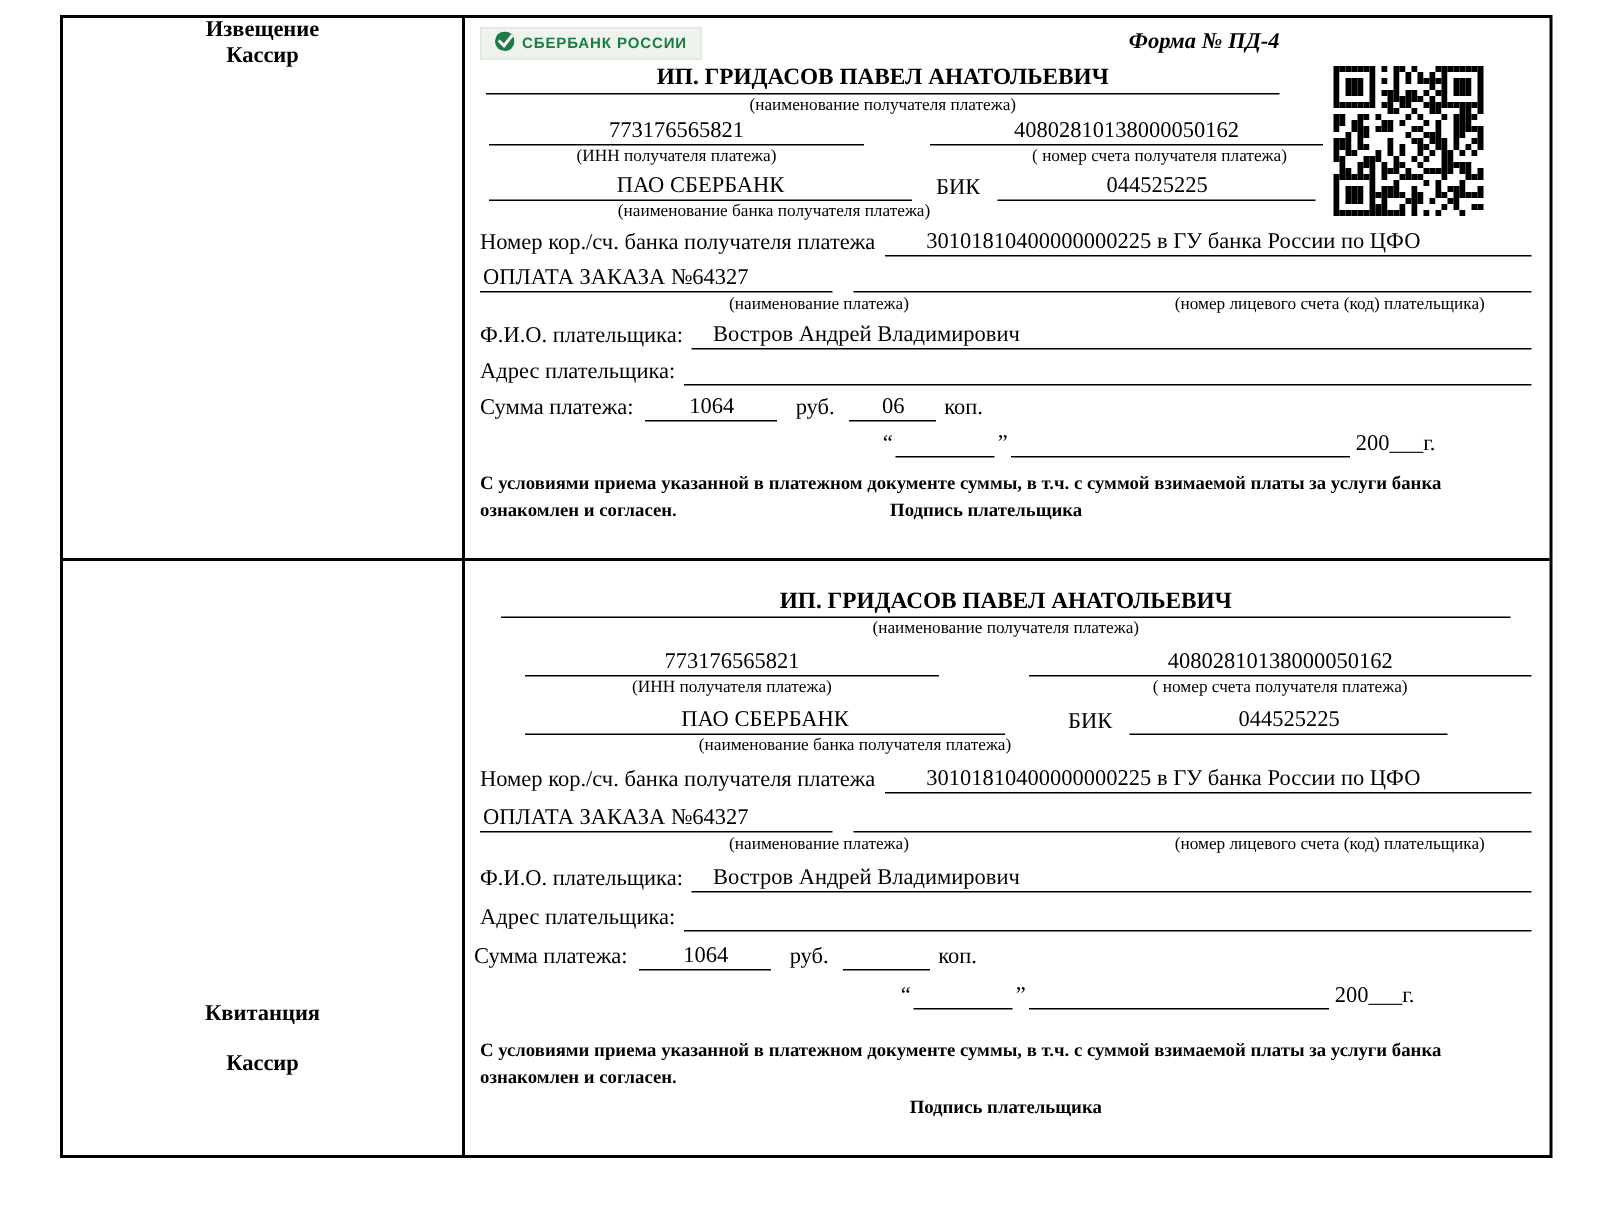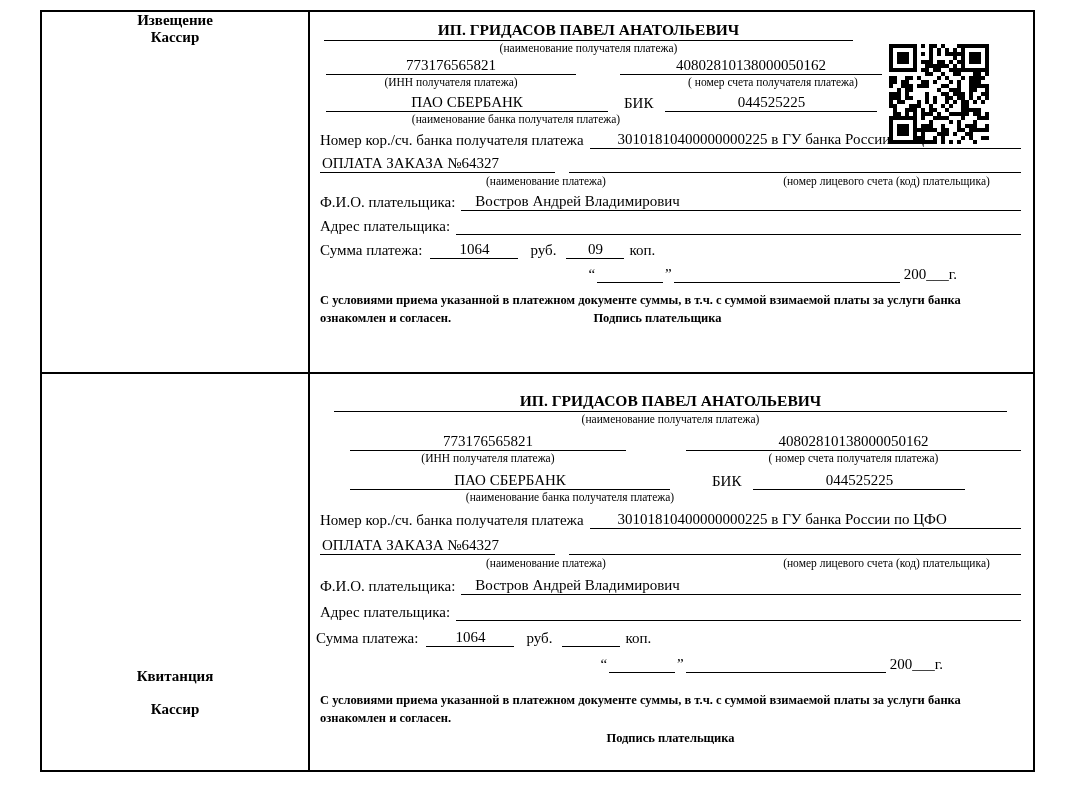--- a/index.html
+++ b/index.html
@@ -83,20 +83,32 @@
 
 <div class="sheet">
 
   <div class="lc row1">
     <div class="left-label">Извещение</div>
     <div class="left-label">Кассир</div>
   </div>
 
   <div class="fc row1">
 
+    <div class="hdr">
+      <div class="logo">
+        <span>
+          <svg width="13" height="13" viewBox="0 0 13 13">
+              <circle cx="6.5" cy="6.5" r="6.5" fill="#1c7a44"></circle>
+              <path d="M2.5 6 L6 9.5 L11.5 2.5" stroke="#fff" stroke-width="2" fill="none"></path>
+            </svg>
+        </span>
+        <span>СБЕРБАНК РОССИИ</span>
+      </div>
+      <div class="form-title">Форма № ПД-4</div>
+    </div>
 
     <div class="qr">
         <div style="background: rgb(0, 0, 0);"></div>
         <div style="background: rgb(0, 0, 0);"></div>
         <div style="background: rgb(0, 0, 0);"></div>
         <div style="background: rgb(0, 0, 0);"></div>
         <div style="background: rgb(0, 0, 0);"></div>
         <div style="background: rgb(0, 0, 0);"></div>
         <div style="background: rgb(0, 0, 0);"></div>
         <div style="background: rgb(255, 255, 255);"></div>
@@ -763,21 +775,21 @@
 
     <div class="r mt6">
       <span>Адрес плательщика:</span>
       <span class="ul f-addr"></span>
     </div>
 
     <div class="r mt6">
       <span>Сумма платежа:</span>
       <span class="ul f-sum">1064</span>
       <span class="rub-l">руб.</span>
-      <span class="ul f-kop">09</span>
+      <span class="ul f-kop">06</span>
       <span class="kop-l">коп.</span>
     </div>
 
     <div class="r date-r mt6">
       <span class="q">“</span>
       <span class="ul d1"></span>
       <span class="q">”</span>
       <span class="ul d2"></span>
       <span class="year">200___г.</span>
     </div>

